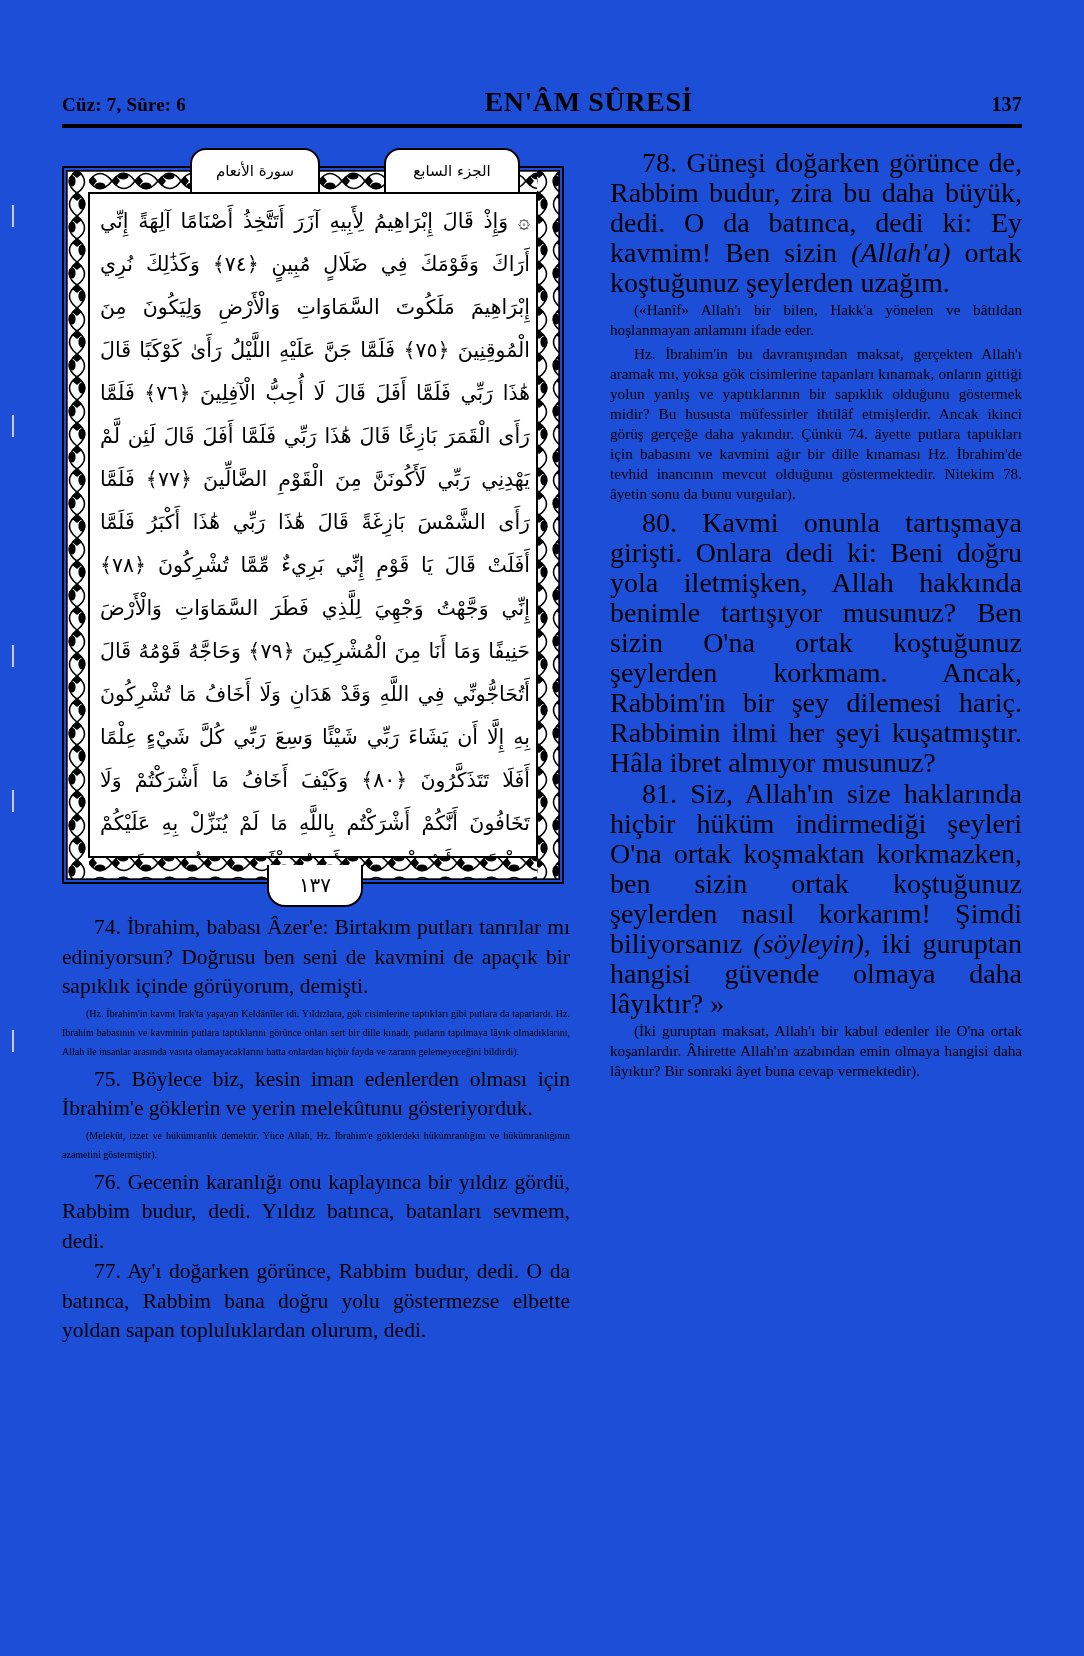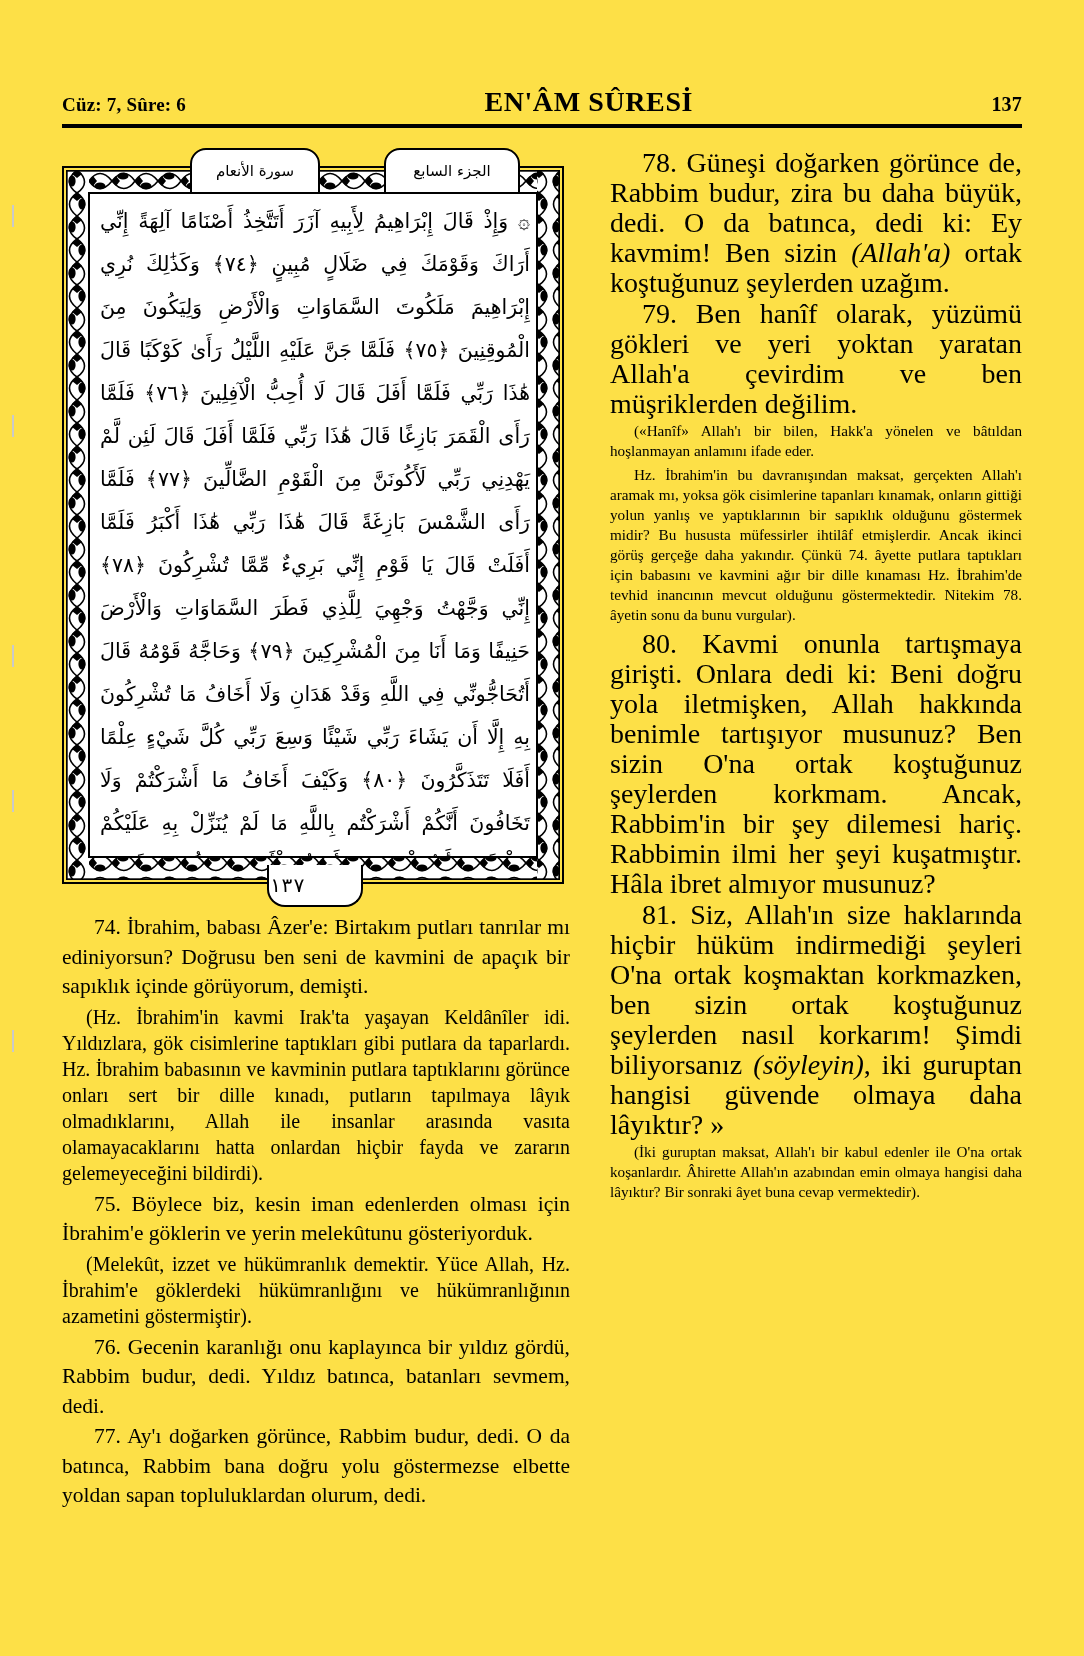--- a/index.html
+++ b/index.html
@@ -14,21 +14,21 @@
     font-family: "Liberation Serif", serif;
     color: #000000;
     overflow: hidden;
   }
 
   .page {
     position: absolute;
     left: 0; top: 0;
     width: 1084px;
     height: 1656px;
-    background: #fde047;
+    background: #1d4ed8;
   }
 
   
   .header {
     position: absolute;
     left: 62px;
     top: 86px;
     width: 960px;
     height: 40px;
   }
@@ -151,22 +151,22 @@
     transform: translateX(-50%);
     bottom: -4px;
     width: 92px;
     height: 40px;
     background: #ffffff;
     border: 2px solid #000;
     border-top: none;
     border-radius: 0 0 18px 18px;
     display: flex;
     align-items: center;
-    justify-content: flex-start;
-    font-family: Liberation Mono, monospace;
+    justify-content: center;
+    font-family: Liberation Serif, serif;
     font-size: 20px;
     letter-spacing: 1px;
     z-index: 6;
   }
 
   
   .qf-arabic {
     position: absolute;
     left: 10px;
     top: 6px;
@@ -191,22 +191,22 @@
     line-height: 29.5px;
     hyphens: none;
   }
   p.verse i { font-style: italic; }
 
   p.note {
     margin: 2px 0 4px 0;
     text-indent: 24px;
     text-align: justify;
     text-align-last: left;
-    font-size: 20px;
-    line-height: 26px;
+    font-size: 10px;
+    line-height: 19px;
   }
 
   .col-right p.verse {
     font-size: 28px;
     line-height: 30px;
   }
   .col-right p.note {
     font-size: 15.2px;
     line-height: 20px;
   }
@@ -296,21 +296,20 @@
     <p class="note">(Hz. İbrahim'in kavmi Irak'ta yaşayan Keldânîler idi. Yıldızlara, gök cisimlerine taptıkları gibi putlara da taparlardı. Hz. İbrahim babasının ve kavminin putlara taptıklarını görünce onları sert bir dille kınadı, putların tapılmaya lâyık olmadıklarını, Allah ile insanlar arasında vasıta olamayacaklarını hatta onlardan hiçbir fayda ve zararın gelemeyeceğini bildirdi).</p>
     <p class="verse">75. Böylece biz, kesin iman edenlerden olması için İbrahim'e göklerin ve yerin melekûtunu gösteriyorduk.</p>
     <p class="note">(Melekût, izzet ve hükümranlık demektir. Yüce Allah, Hz. İbrahim'e göklerdeki hükümranlığını ve hükümranlığının azametini göstermiştir).</p>
     <p class="verse">76. Gecenin karanlığı onu kaplayınca bir yıldız gördü, Rabbim budur, dedi. Yıldız batınca, batanları sevmem, dedi.</p>
     <p class="verse">77. Ay'ı doğarken görünce, Rabbim budur, dedi. O da batınca, Rabbim bana doğru yolu göstermezse elbette yoldan sapan topluluklardan olurum, dedi.</p>
   </div>
 
   <div class="col-right">
     <p class="verse"><span>78. Güneşi doğarken görünce de, Rabbim budur, zira bu daha büyük, dedi. O da batınca, dedi ki: Ey kavmim! Ben sizin </span><i>(Allah'a)</i><span> ortak koştuğunuz şeylerden uzağım.</span></p>
 
-    <p class="verse">79. Ben hanîf olarak, yüzümü gökleri ve yeri yoktan yaratan Allah'a çevirdim ve ben müşriklerden değilim.</p>
     <p class="note">(«Hanîf» Allah'ı bir bilen, Hakk'a yönelen ve bâtıldan hoşlanmayan anlamını ifade eder.</p>
     <p class="note">Hz. İbrahim'in bu davranışından maksat, gerçekten Allah'ı aramak mı, yoksa gök cisimlerine tapanları kınamak, onların gittiği yolun yanlış ve yaptıklarının bir sapıklık olduğunu göstermek midir? Bu hususta müfessirler ihtilâf etmişlerdir. Ancak ikinci görüş gerçeğe daha yakındır. Çünkü 74. âyette putlara taptıkları için babasını ve kavmini ağır bir dille kınaması Hz. İbrahim'de tevhid inancının mevcut olduğunu göstermektedir. Nitekim 78. âyetin sonu da bunu vurgular).</p>
 
     <p class="verse">80. Kavmi onunla tartışmaya girişti. Onlara dedi ki: Beni doğru yola iletmişken, Allah hakkında benimle tartışıyor musunuz? Ben sizin O'na ortak koştuğunuz şeylerden korkmam. Ancak, Rabbim'in bir şey dilemesi hariç. Rabbimin ilmi her şeyi kuşatmıştır. Hâla ibret almıyor musunuz?</p>
 
     <p class="verse"><span>81. Siz, Allah'ın size haklarında hiçbir hüküm indirmediği şeyleri O'na ortak koşmaktan korkmazken, ben sizin ortak koştuğunuz şeylerden nasıl korkarım! Şimdi biliyorsanız </span><i>(söyleyin)</i><span>, iki guruptan hangisi güvende olmaya daha lâyıktır? »</span></p>
 
     <p class="note">(İki guruptan maksat, Allah'ı bir kabul edenler ile O'na ortak koşanlardır. Âhirette Allah'ın azabından emin olmaya hangisi daha lâyıktır? Bir sonraki âyet buna cevap vermektedir).</p>
   </div>
 

